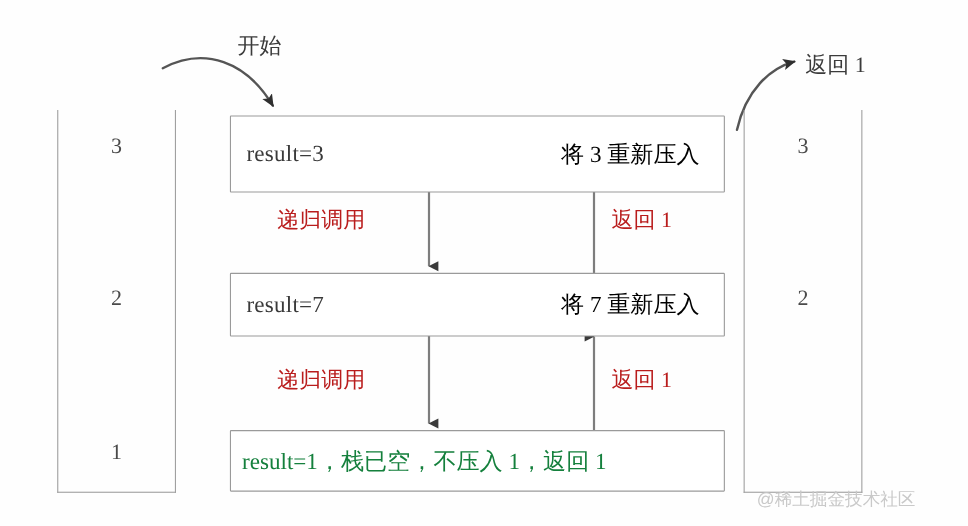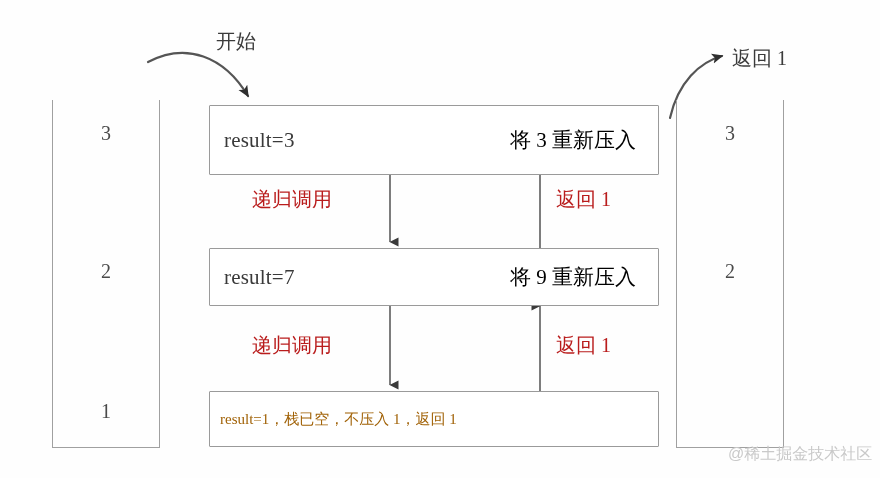--- a/index.html
+++ b/index.html
@@ -65,22 +65,22 @@
     transform: translateY(-50%);
     font-size: 21px;
     color: #000000;
     white-space: nowrap;
   }
   .frame-full {
     position: absolute;
     left: 10px;
     top: 50%;
     transform: translateY(-50%);
-    font-size: 15px;
-    color: #a16207;
+    font-size: 21px;
+    color: #15803d;
     white-space: nowrap;
   }
   
   .stack {
     position: absolute;
     box-sizing: border-box;
     border: 1.8px solid #a0a0a0;
     border-top: none;
     background: transparent;
   }
@@ -158,30 +158,30 @@
   <div class="frame" style="left:209px; top:105px; width:450px; height:70px;">
     <div class="frame-inner">
       <div class="frame-left">result=3</div>
       <div class="frame-right">将 3 重新压入</div>
     </div>
   </div>
 
   <div class="frame" style="left:209px; top:248px; width:450px; height:58px;">
     <div class="frame-inner">
       <div class="frame-left">result=7</div>
-      <div class="frame-right">将 9 重新压入</div>
+      <div class="frame-right">将 7 重新压入</div>
     </div>
   </div>
 
   <div class="frame" style="left:209px; top:391px; width:450px; height:56px;">
     <div class="frame-inner">
       <div class="frame-full">result=1，栈已空，不压入 1，返回 1</div>
     </div>
   </div>
 
   <div class="lbl edge-label" style="left:252px; top:186px;">递归调用</div>
   <div class="lbl edge-label" style="left:556px; top:186px;">返回 1</div>
   <div class="lbl edge-label" style="left:252px; top:332px;">递归调用</div>
   <div class="lbl edge-label" style="left:556px; top:332px;">返回 1</div>
 
-  <div class="watermark" style="left:728px; top:444px;">@稀土掘金技术社区</div>
+  <div class="watermark" style="left:688px; top:444px;">@稀土掘金技术社区</div>
 
 </div>
 
 </body></html>

